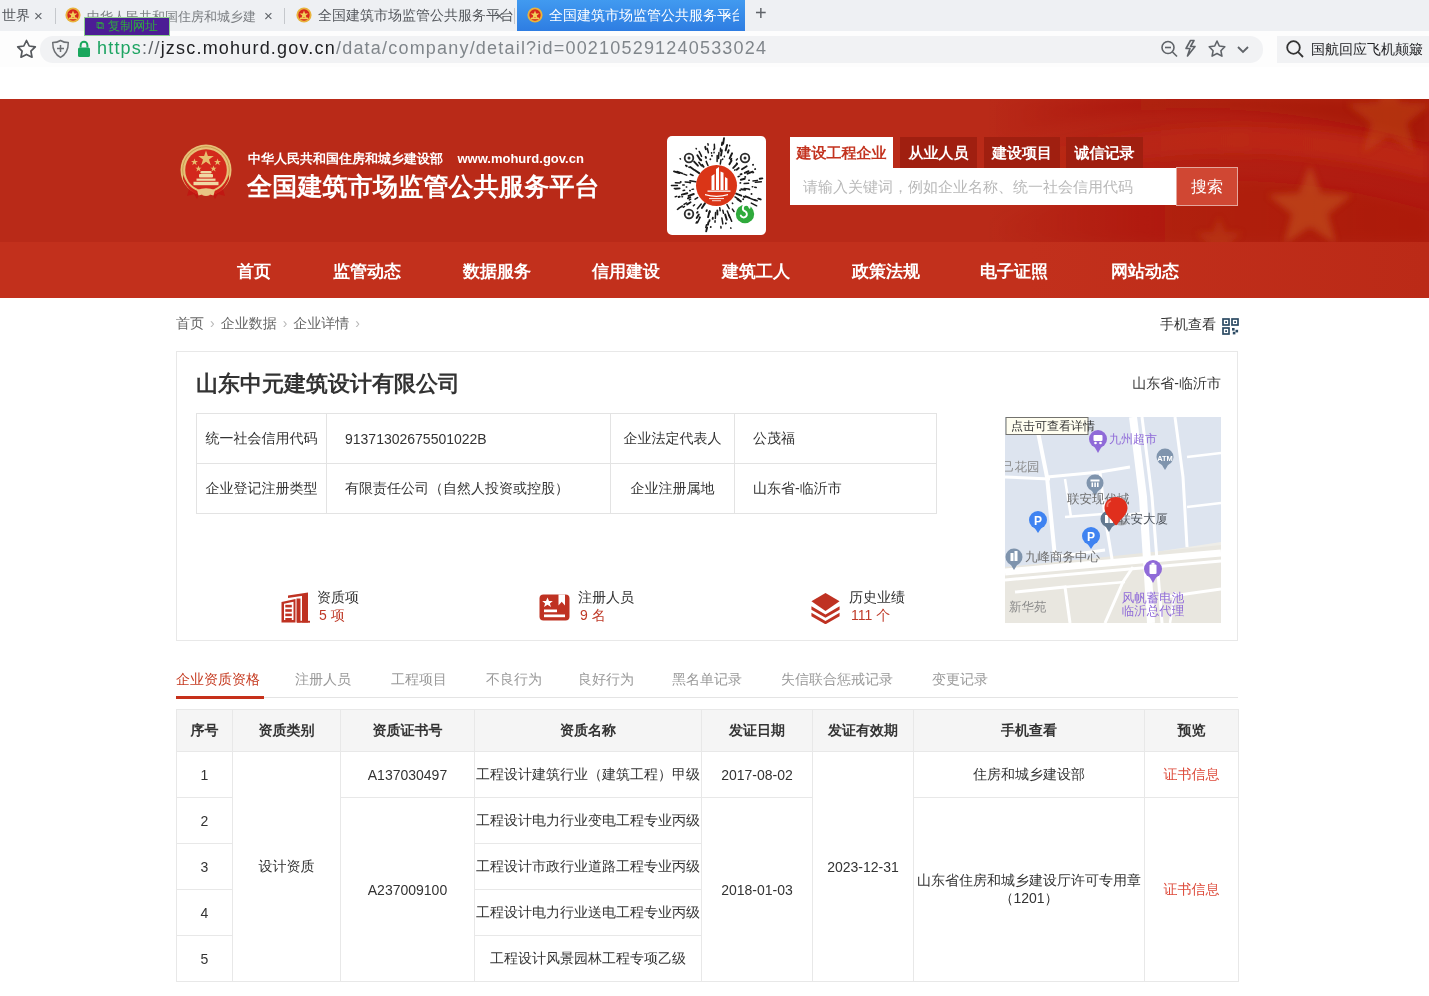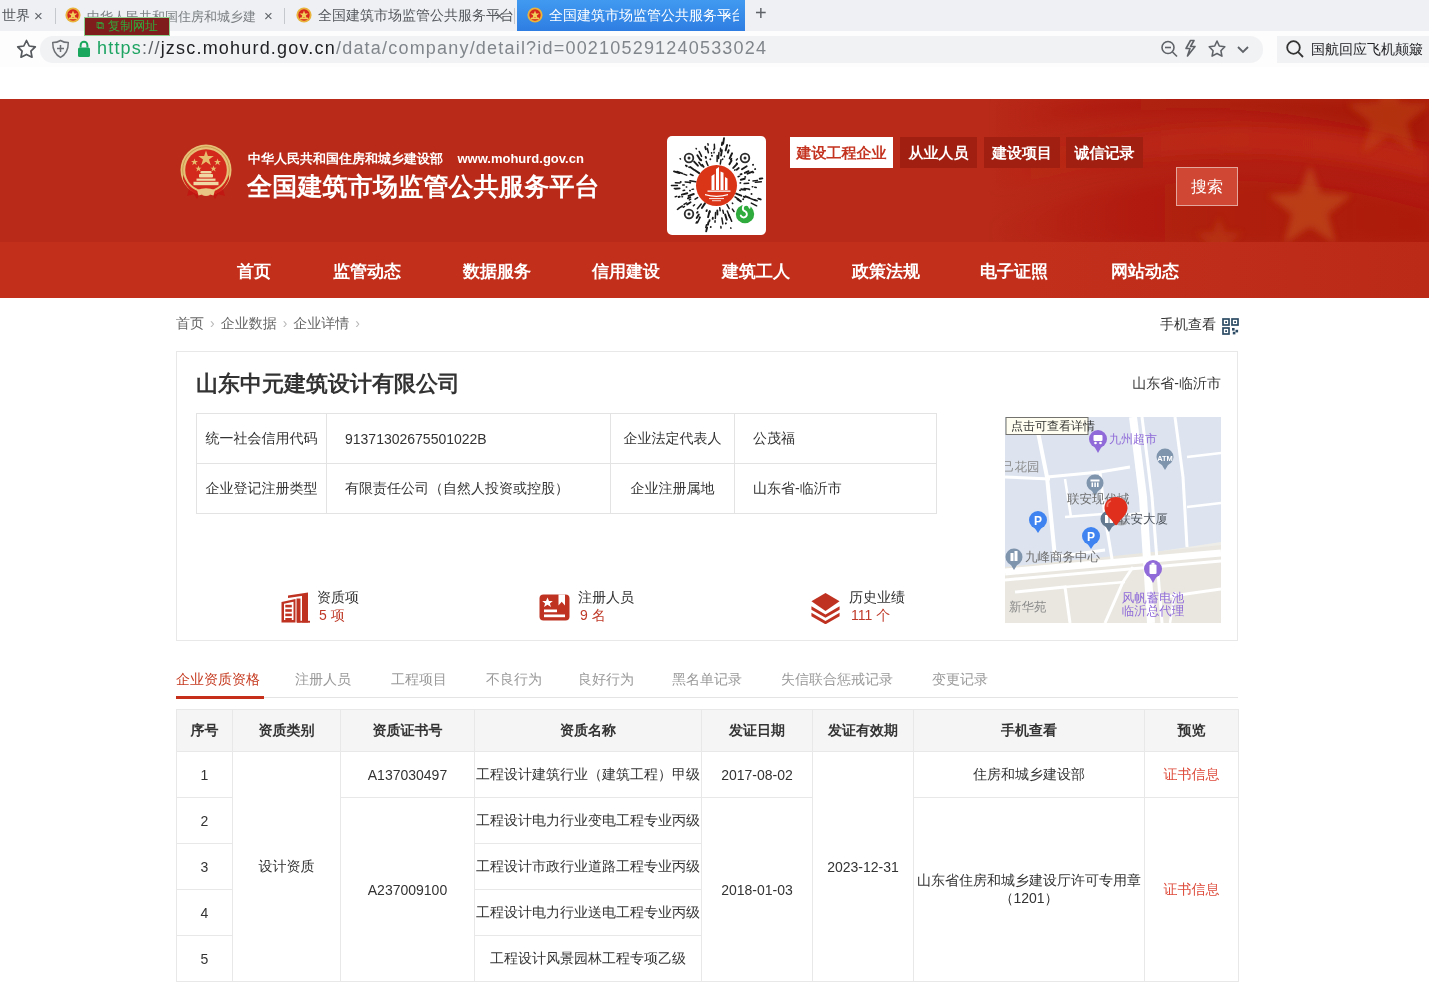--- a/index.html
+++ b/index.html
@@ -9,21 +9,21 @@
 #stage { position:relative; width:1429px; height:996px; }
 
 
 #tabstrip { position:absolute; left:0; top:0; width:1429px; height:31px; background:#eef0f3; }
 .tabsep { position:absolute; top:8px; width:1px; height:16px; background:#c5c8cc; }
 .tab { position:absolute; top:0; height:31px; font-size:14px; color:#54575c; }
 .tabx { position:absolute; top:8px; width:15px; height:15px; color:#5f6368; font-size:15px; line-height:15px; text-align:center; }
 .emb16 { position:absolute; top:7px; width:16px; height:16px; }
 #activetab { position:absolute; left:517px; top:0; width:228px; height:31px;
   background:linear-gradient(#419af0,#2e7de2); color:#fff; }
-#tooltip { position:absolute; left:84px; top:17px; width:86px; height:19px; background:#7f1d1d;
+#tooltip { position:absolute; left:84px; top:17px; width:86px; height:19px; background:#4c1d95;
   border:1px solid #8ed08e; color:#2fae3c; font-size:12.5px; line-height:17px; text-align:center; z-index:5;}
 #addrbar { position:absolute; left:0; top:31px; width:1429px; height:36px; background:#fdfdfd; }
 #urlpill { position:absolute; left:40px; top:5px; width:1223px; height:27px; background:#f1f2f4; border-radius:13px; }
 #urltext { position:absolute; left:97px; top:7px; font-size:18px; letter-spacing:1.2px; color:#80868b; white-space:nowrap; }
 #sidesearch { position:absolute; left:1277px; top:5px; width:152px; height:27px; background:#f1f2f4; }
 
 
 #redhead { position:absolute; left:0; top:99px; width:1429px; height:143px; background:#b92a18; overflow:hidden; }
 #rednav  { position:absolute; left:0; top:242px; width:1429px; height:56px; background:linear-gradient(90deg,#c2301c 0%,#c2301c 72%,#bb2a17 100%); overflow:hidden; }
 .navitem { position:absolute; top:18px; color:#fff; font-size:17px; font-weight:bold; }
@@ -368,20 +368,21 @@
         <rect x="45" y="64.2" width="9" height="1" opacity="0.8"></rect>
       </g>
       <circle cx="78" cy="78" r="9.2" fill="#2faa3c"></circle>
       <path d="M73.8,79.6 a3.2,3.2 0 1 0 4.4,-4.2 a3.4,3.4 0 1 1 4.4,-3.7" fill="none" stroke="#fff" stroke-width="1.9" stroke-linecap="round"></path>
     </svg>
   </div>
   <div id="stab0">建设工程企业</div>
   <div class="stab" style="left:900px; width:77px;">从业人员</div>
   <div class="stab" style="left:984px; width:76px;">建设项目</div>
   <div class="stab" style="left:1066px; width:77px;">诚信记录</div>
+  <div id="sinput">请输入关键词，例如企业名称、统一社会信用代码</div>
   <div id="sbtn">搜索</div>
   <div id="rednav">
     <div class="navitem" style="left:237px;">首页</div>
     <div class="navitem" style="left:333px;">监管动态</div>
     <div class="navitem" style="left:463px;">数据服务</div>
     <div class="navitem" style="left:592px;">信用建设</div>
     <div class="navitem" style="left:722px;">建筑工人</div>
     <div class="navitem" style="left:852px;">政策法规</div>
     <div class="navitem" style="left:980px;">电子证照</div>
     <div class="navitem" style="left:1111px;">网站动态</div>

